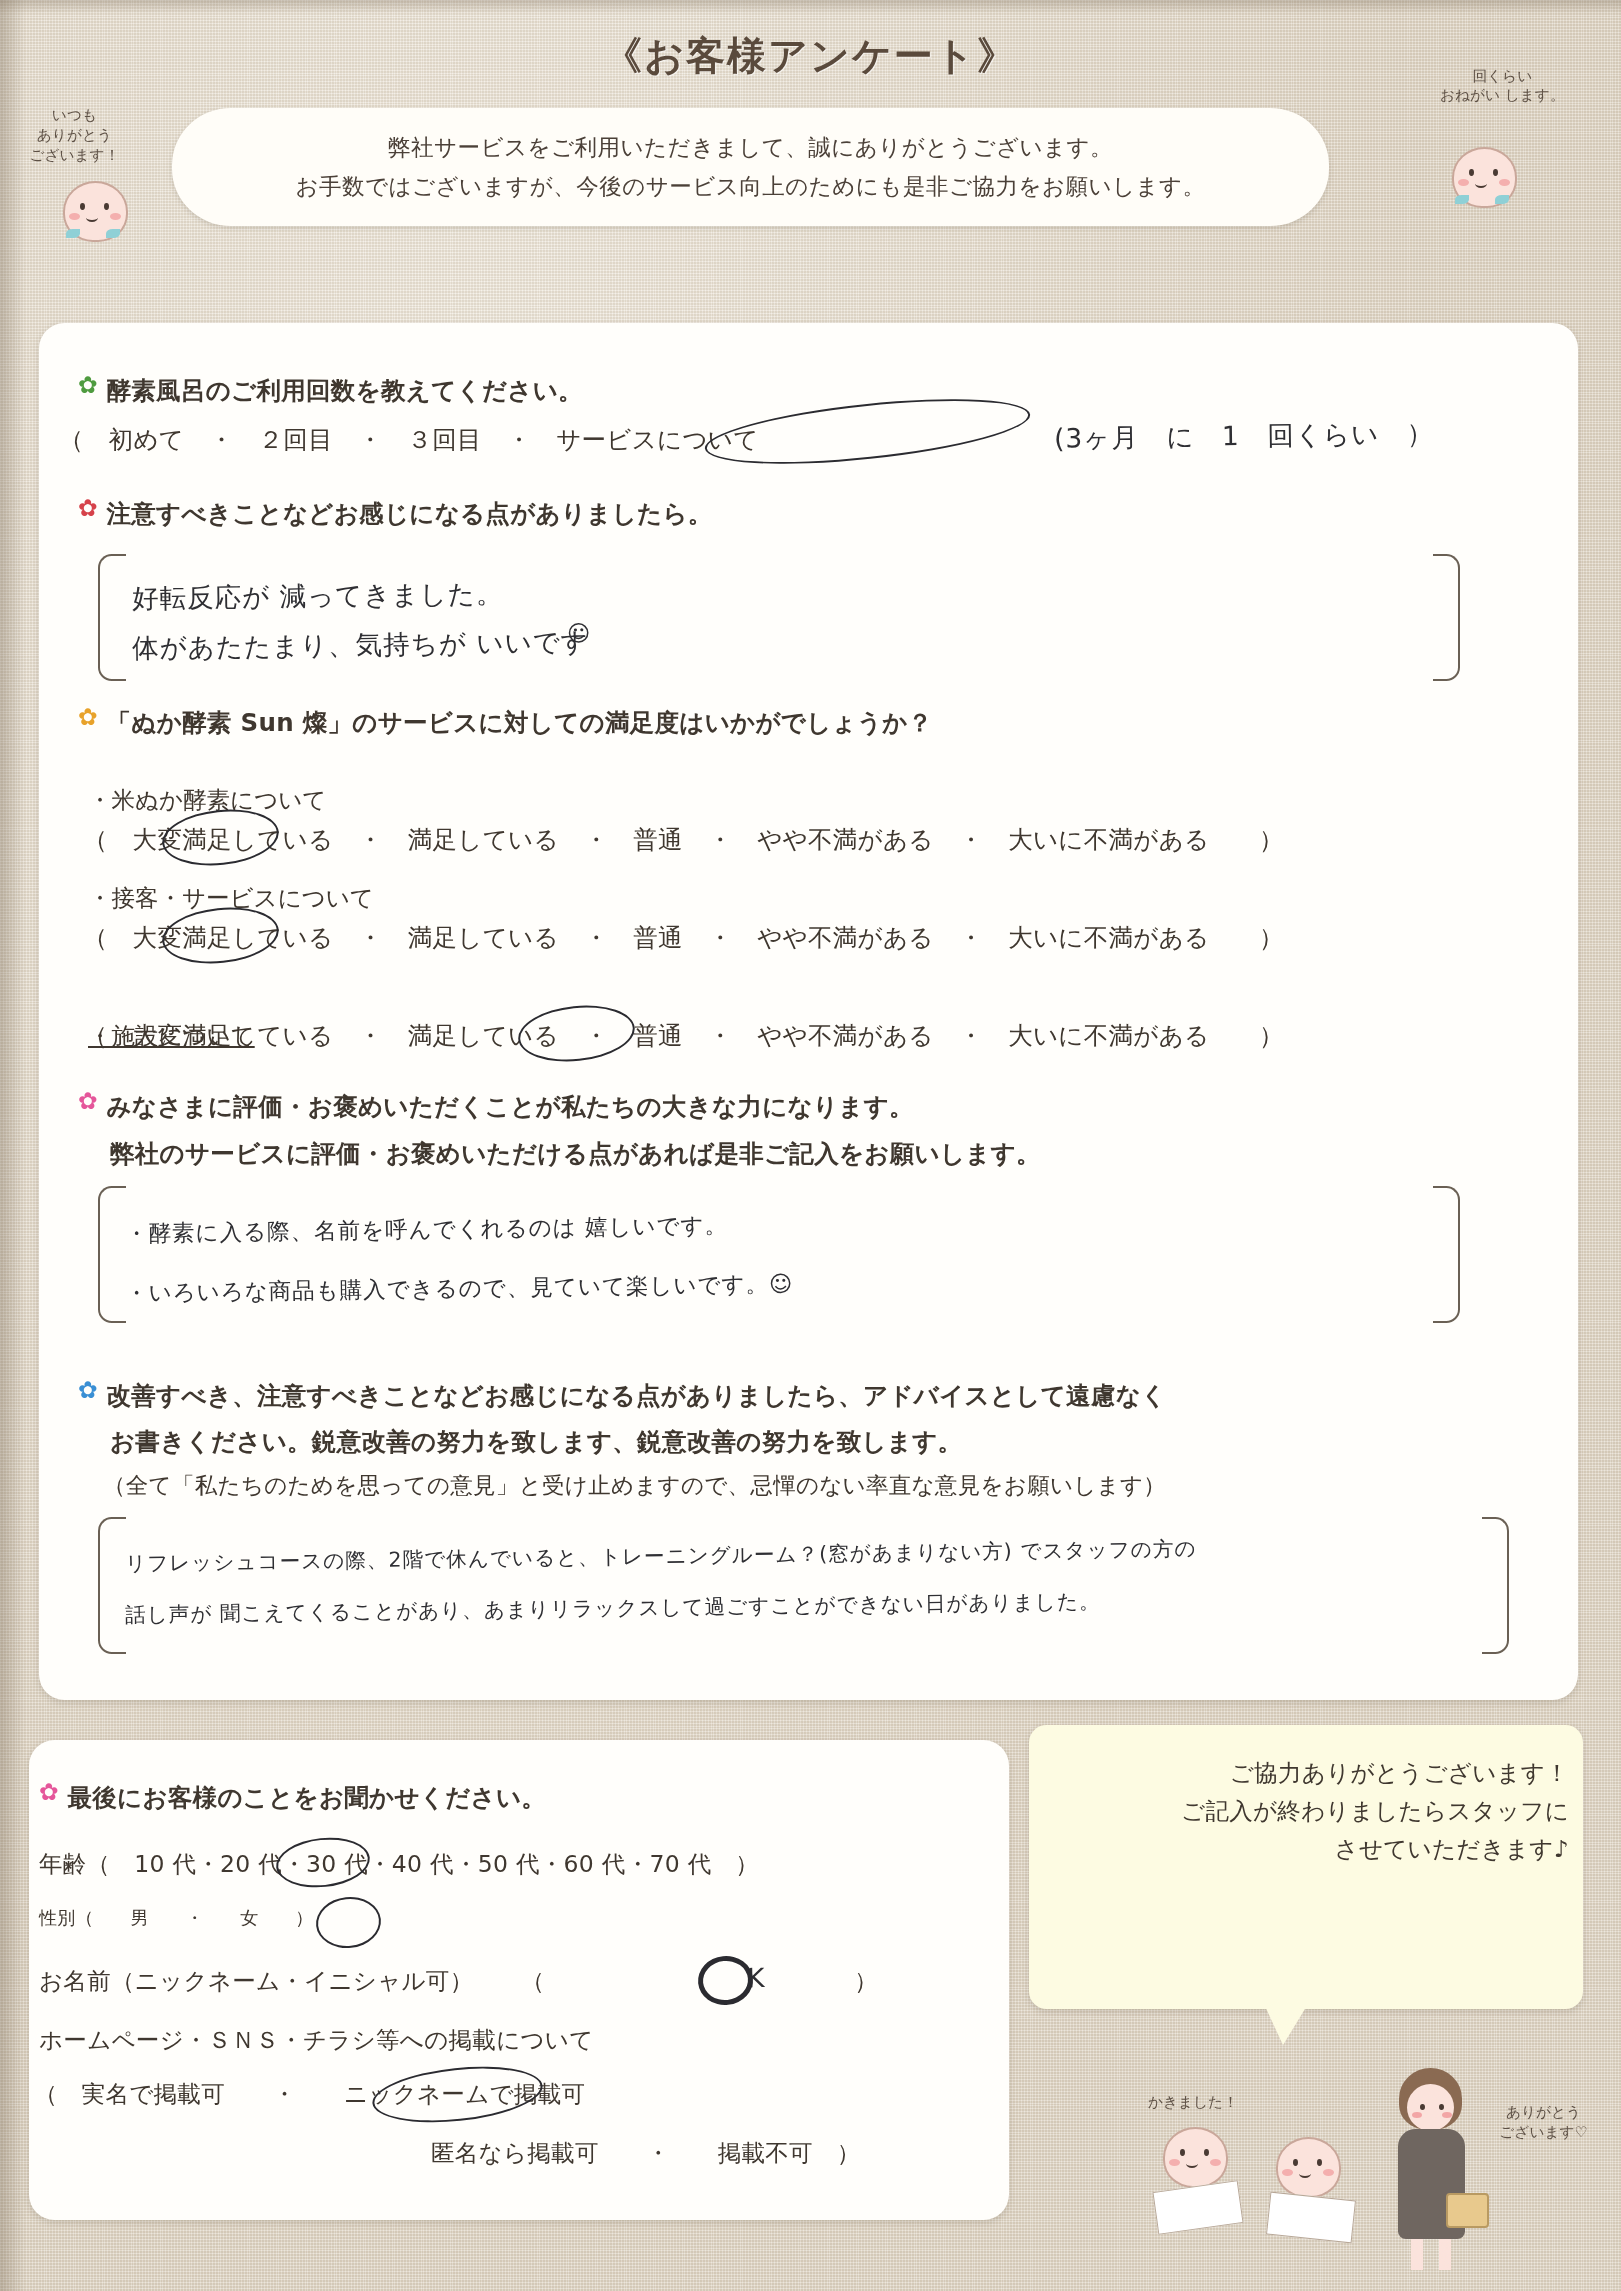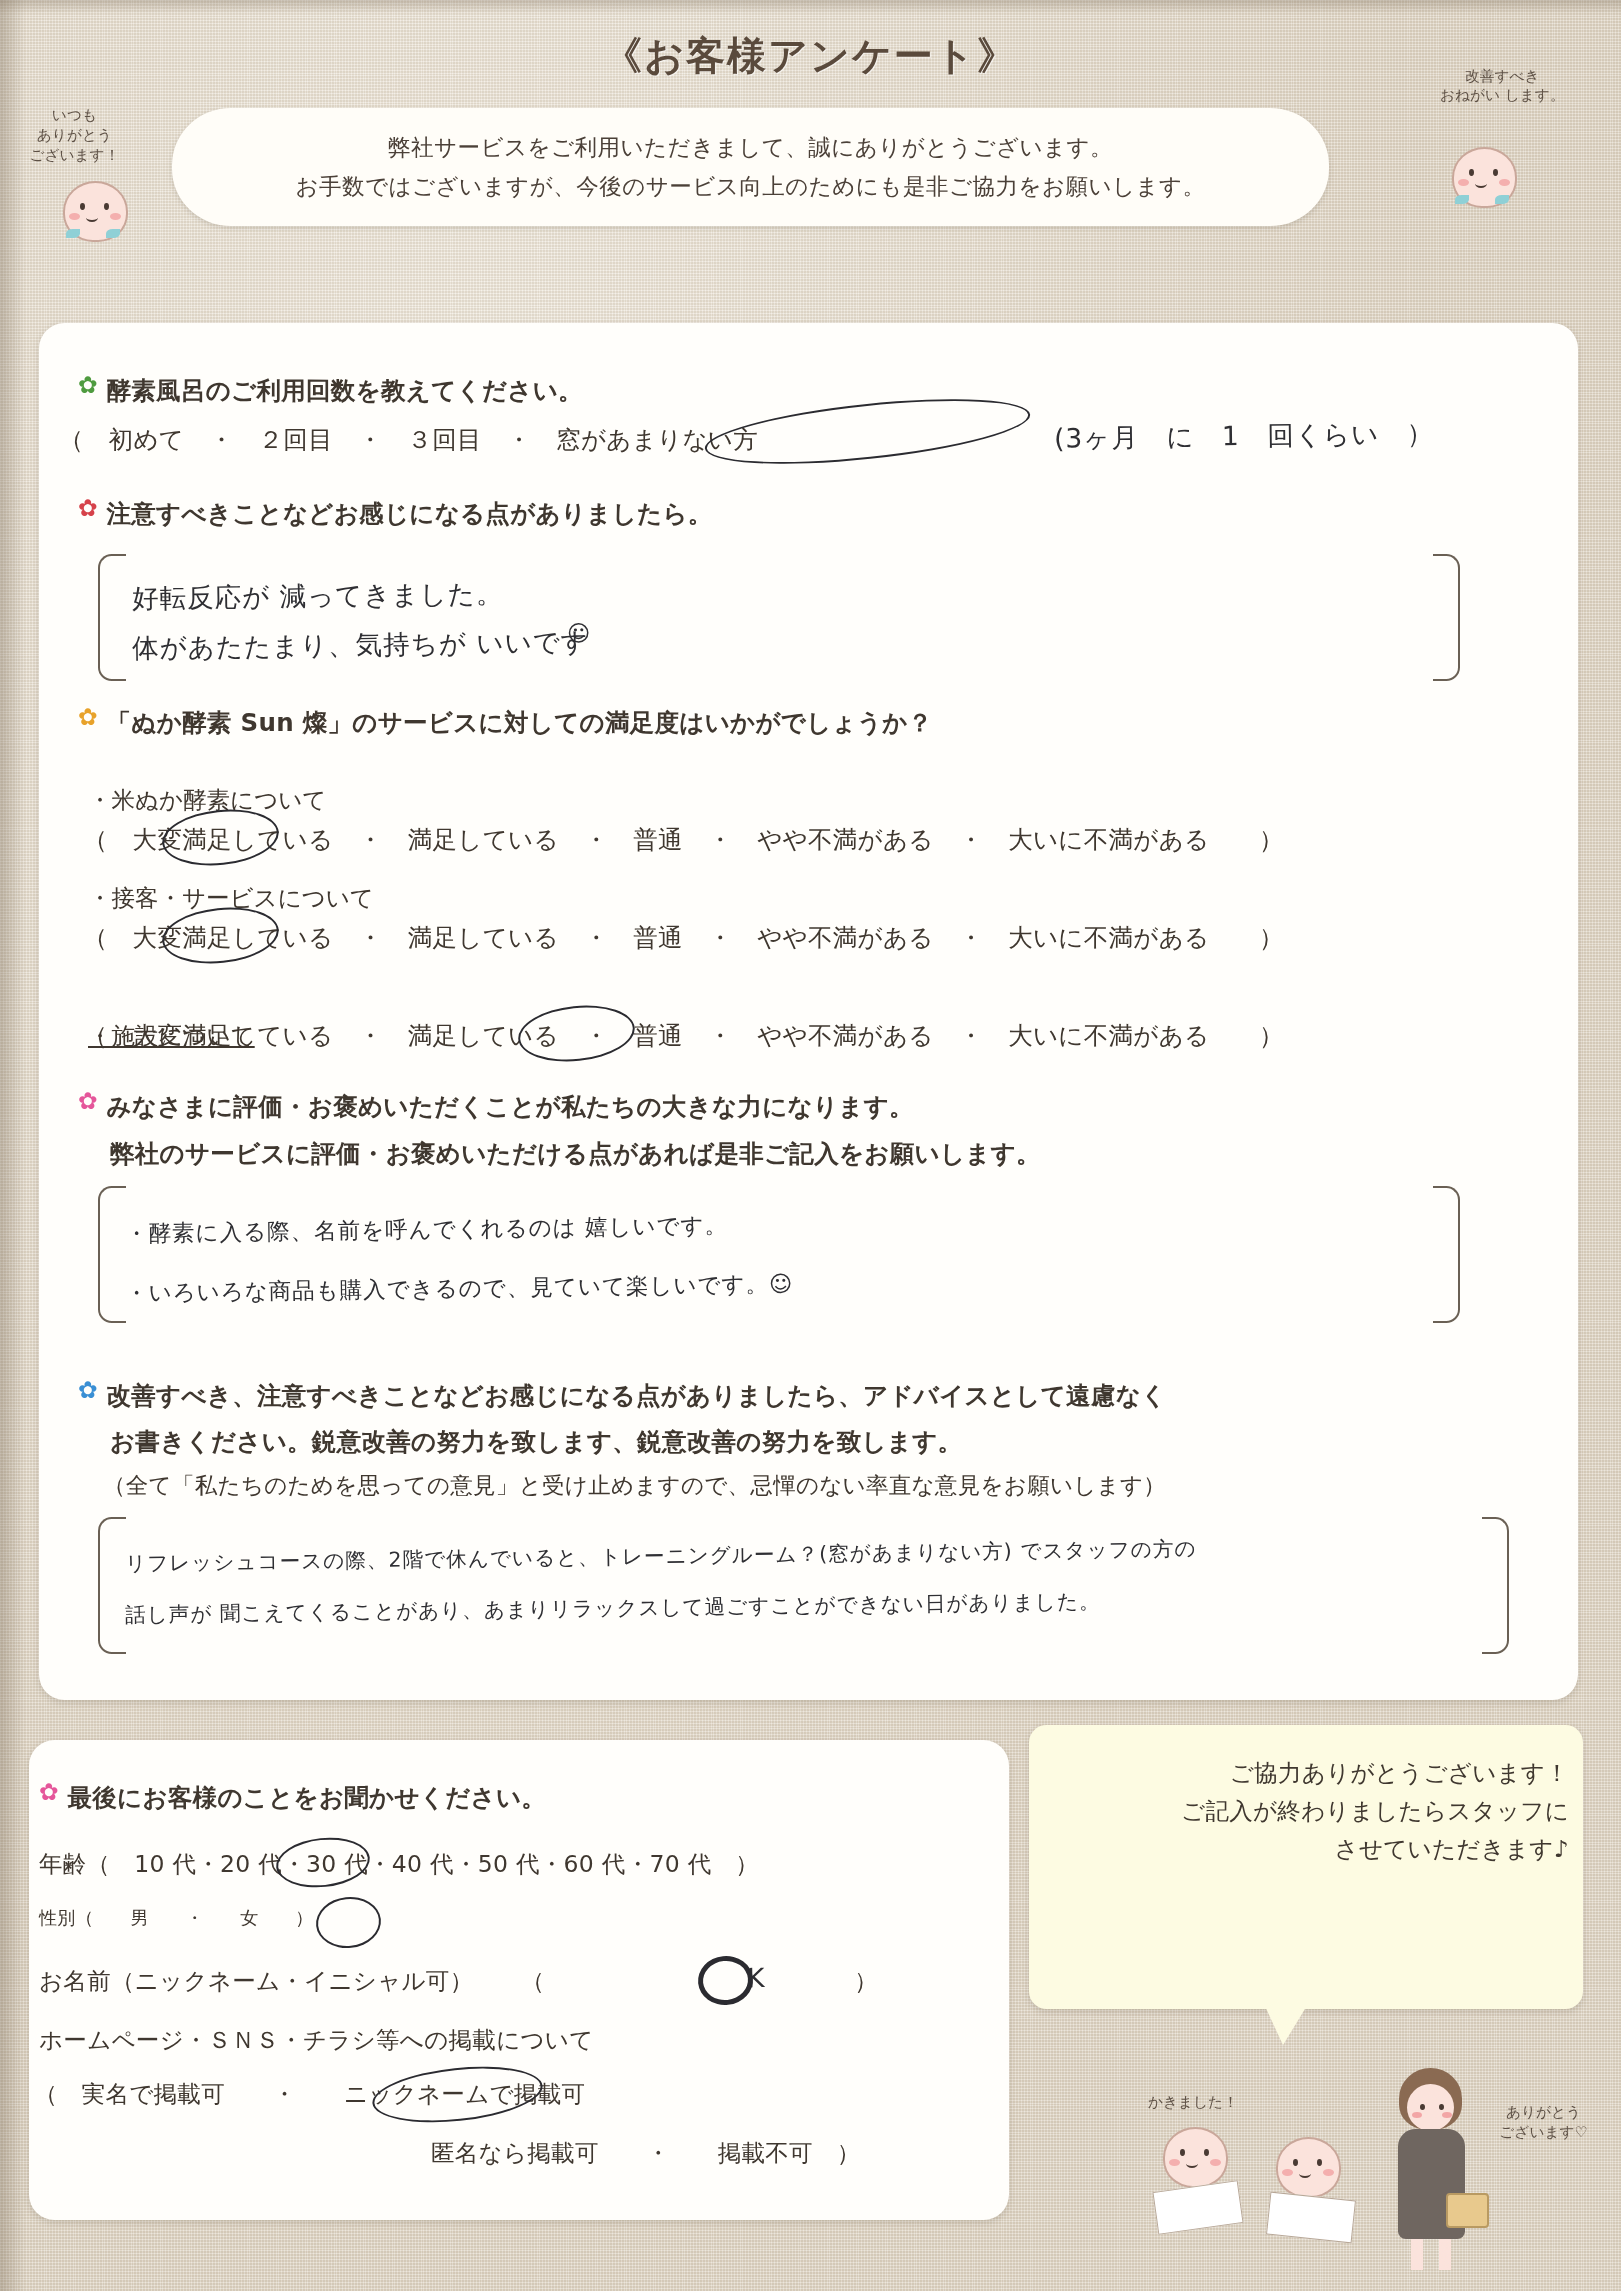--- a/index.html
+++ b/index.html
@@ -260,38 +260,38 @@
   <div class="eye" style="left:43px; top:76px;"></div>
   <div class="eye" style="left:67px; top:76px;"></div>
   <div class="cheek" style="left:32px; top:86px;"></div>
   <div class="cheek" style="left:73px; top:86px;"></div>
   <div class="mouth" style="left:49px; top:86px;"></div>
   <div class="leaf" style="left:29px; top:102px;"></div>
   <div class="leaf" style="left:69px; top:102px;"></div>
 </div>
 
 <div class="chara" style="left:1426px; top:93px; width:127px; height:137px;">
-  <div class="chara-note" style="left:7.8px; top:-27.4px; width:137px;">改善すべき
+  <div class="chara-note" style="left:7.8px; top:-27.4px; width:137px;">回くらい
 おねがい します。</div>
   <div class="body" style="left:25.5px; top:54px;"></div>
   <div class="eye" style="left:43px; top:76px;"></div>
   <div class="eye" style="left:67px; top:76px;"></div>
   <div class="cheek" style="left:32px; top:86px;"></div>
   <div class="cheek" style="left:73px; top:86px;"></div>
   <div class="mouth" style="left:49px; top:86px;"></div>
   <div class="leaf" style="left:29px; top:102px;"></div>
   <div class="leaf" style="left:69px; top:102px;"></div>
 </div>
 
 <div class="card" id="main-card"></div>
 
 <div class="q" style="left:78px; top:372px; width:1372px;">
   <span class="flower f-green"></span><span>酵素風呂のご利用回数を教えてください。</span>
 </div>
-<div class="opts" style="left:59px; top:423px;">（　初めて　・　２回目　・　３回目　・　窓があまりない方</div>
+<div class="opts" style="left:59px; top:423px;">（　初めて　・　２回目　・　３回目　・　サービスについて</div>
 <div class="hand" style="left:1054px; top:416px;">(3ヶ月　に　1　回くらい　）</div>
 <div class="pen-circle" style="left:704px; top:404px; width:323px; height:51px; border-radius:50%;"></div>
 
 <div class="q" style="left:78px; top:495px; width:1372px;">
   <span class="flower f-red"></span><span>注意すべきことなどお感じになる点がありましたら。</span>
 </div>
 <div class="answer-box" style="left:98px; top:554px; width:1362px; height:127px;">
   <div class="bracket-l"></div>
   <div class="bracket-r"></div>
 </div>

